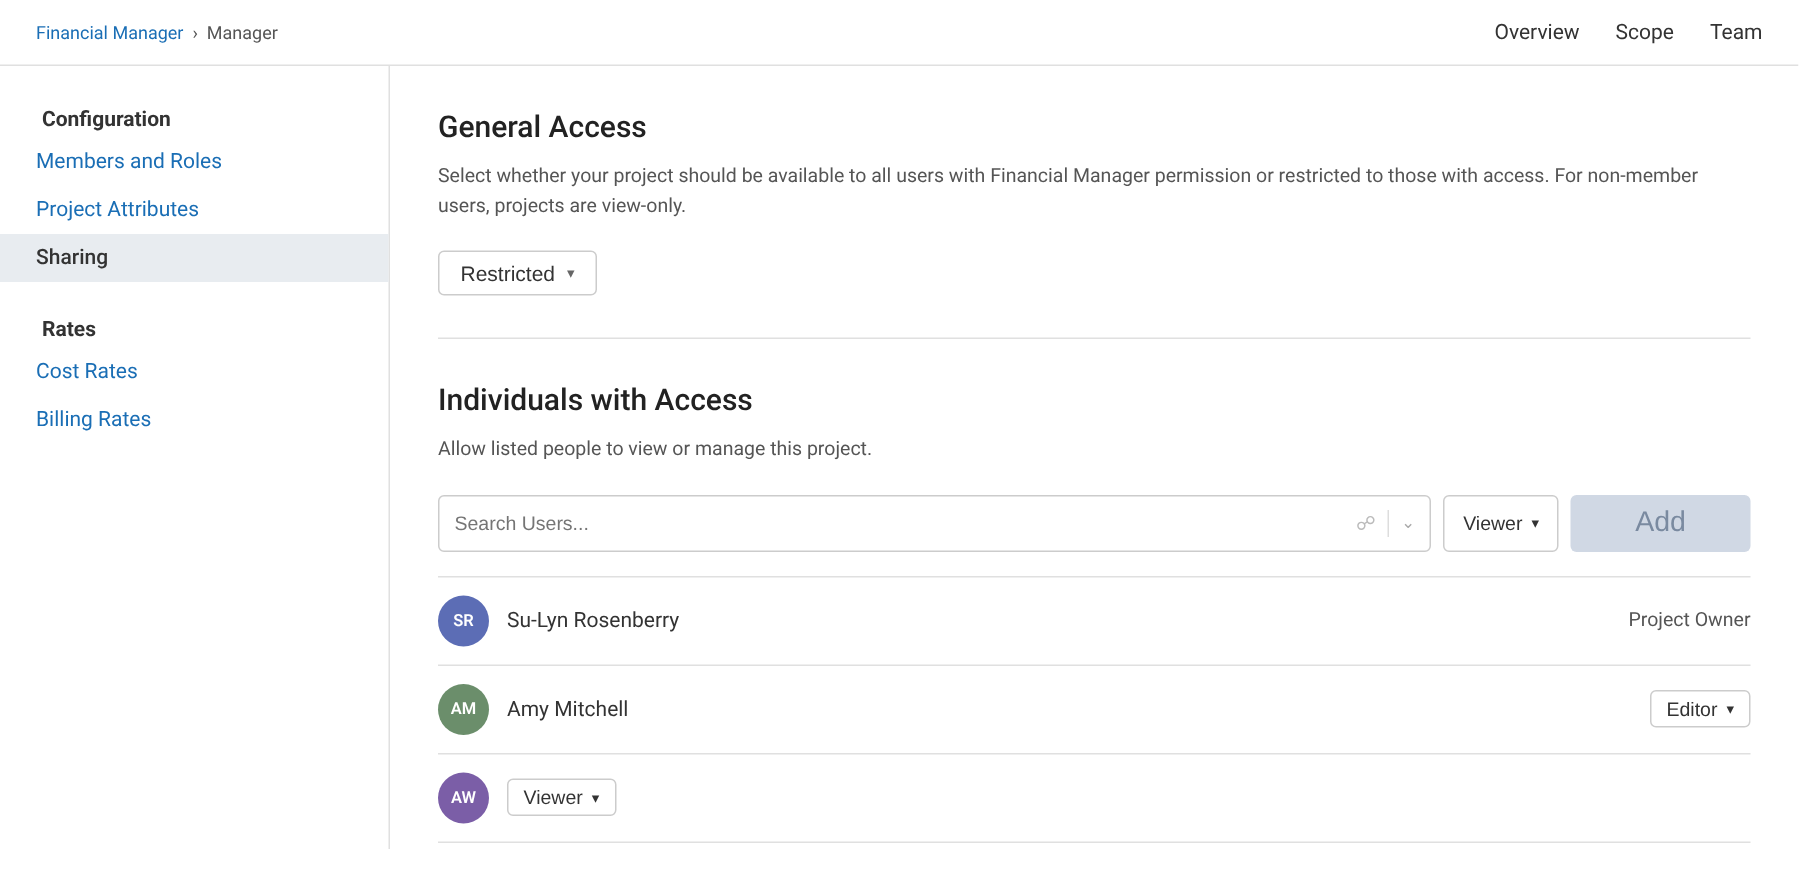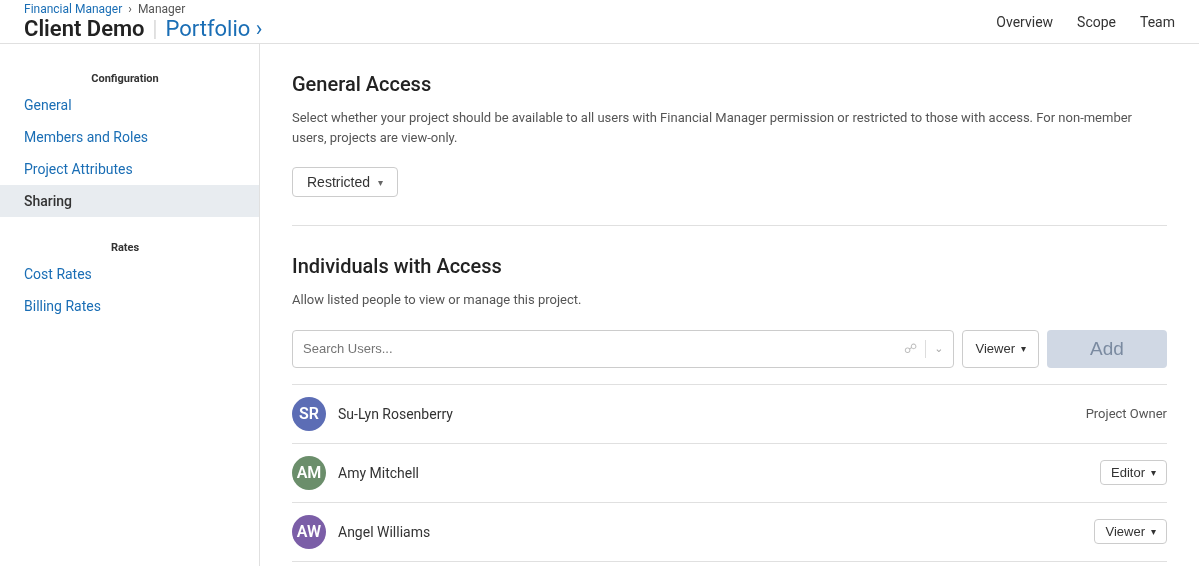--- a/index.html
+++ b/index.html
@@ -27,26 +27,25 @@
 
     
     .sidebar {
       width: 260px;
       min-width: 260px;
       border-right: 1px solid #e0e0e0;
       padding: 20px 0;
       background: #fff;
     }
     .sidebar-section-label {
-      font-size: 11px;
+      font-size: 14px;
       font-weight: 700;
       color: #333;
-      padding: 8px 24px 4px 15px;
+      padding: 8px 24px 4px 28px;
       text-transform: none;
-      text-align: center;
     }
     .sidebar-item {
       display: block;
       padding: 8px 24px;
       color: #1a6eb5;
       text-decoration: none;
       font-size: 14px;
       cursor: pointer;
     }
     .sidebar-item.active {
@@ -161,21 +160,21 @@
       gap: 12px;
     }
     .avatar {
       width: 34px;
       height: 34px;
       border-radius: 50%;
       display: flex;
       align-items: center;
       justify-content: center;
       color: #fff;
-      font-size: 16px;
+      font-size: 11px;
       font-weight: 600;
       flex-shrink: 0;
     }
     .user-name { flex: 1; font-size: 14px; color: #333; }
     .user-role { font-size: 13px; color: #555; }
     .role-dropdown {
       display: flex;
       align-items: center;
       gap: 6px;
       padding: 4px 10px;
@@ -189,39 +188,33 @@
   </style>
 </head>
 <body>
 
 <div class="header">
   <div class="header-left">
     <div class="breadcrumb">
       <a>Financial Manager</a>
       <span>›</span>
       <span>Manager</span>
-    </div>
-    <div class="project-title">
-      <span>Client Demo</span>
-      <span style="color:#ccc; font-weight:300;">|</span>
-      <span class="project-portfolio">Portfolio ›</span>
     </div>
   </div>
   <nav class="header-nav">
     <a>Overview</a>
     <a>Scope</a>
     <a>Team</a>
   </nav>
 </div>
 
 <div class="layout">
 
   <aside class="sidebar">
     <div class="sidebar-section-label">Configuration</div>
-    <a class="sidebar-item">General</a>
     <a class="sidebar-item">Members and Roles</a>
     <a class="sidebar-item">Project Attributes</a>
     <a class="sidebar-item active">Sharing</a>
     <div class="sidebar-divider"></div>
     <div class="sidebar-section-label">Rates</div>
     <a class="sidebar-item">Cost Rates</a>
     <a class="sidebar-item">Billing Rates</a>
   </aside>
 
   <main class="main-content">
@@ -272,21 +265,20 @@
         <button class="role-dropdown">
           <span>Editor</span>
           <span style="font-size:10px;">▾</span>
         </button>
       </div>
 
       <div class="user-row">
         <div class="avatar" style="background-color:#7b5ea7;">
           <span>AW</span>
         </div>
-        <span class="user-name">Angel Williams</span>
         <button class="role-dropdown">
           <span>Viewer</span>
           <span style="font-size:10px;">▾</span>
         </button>
       </div>
 
     </div>
   </main>
 </div>
 

